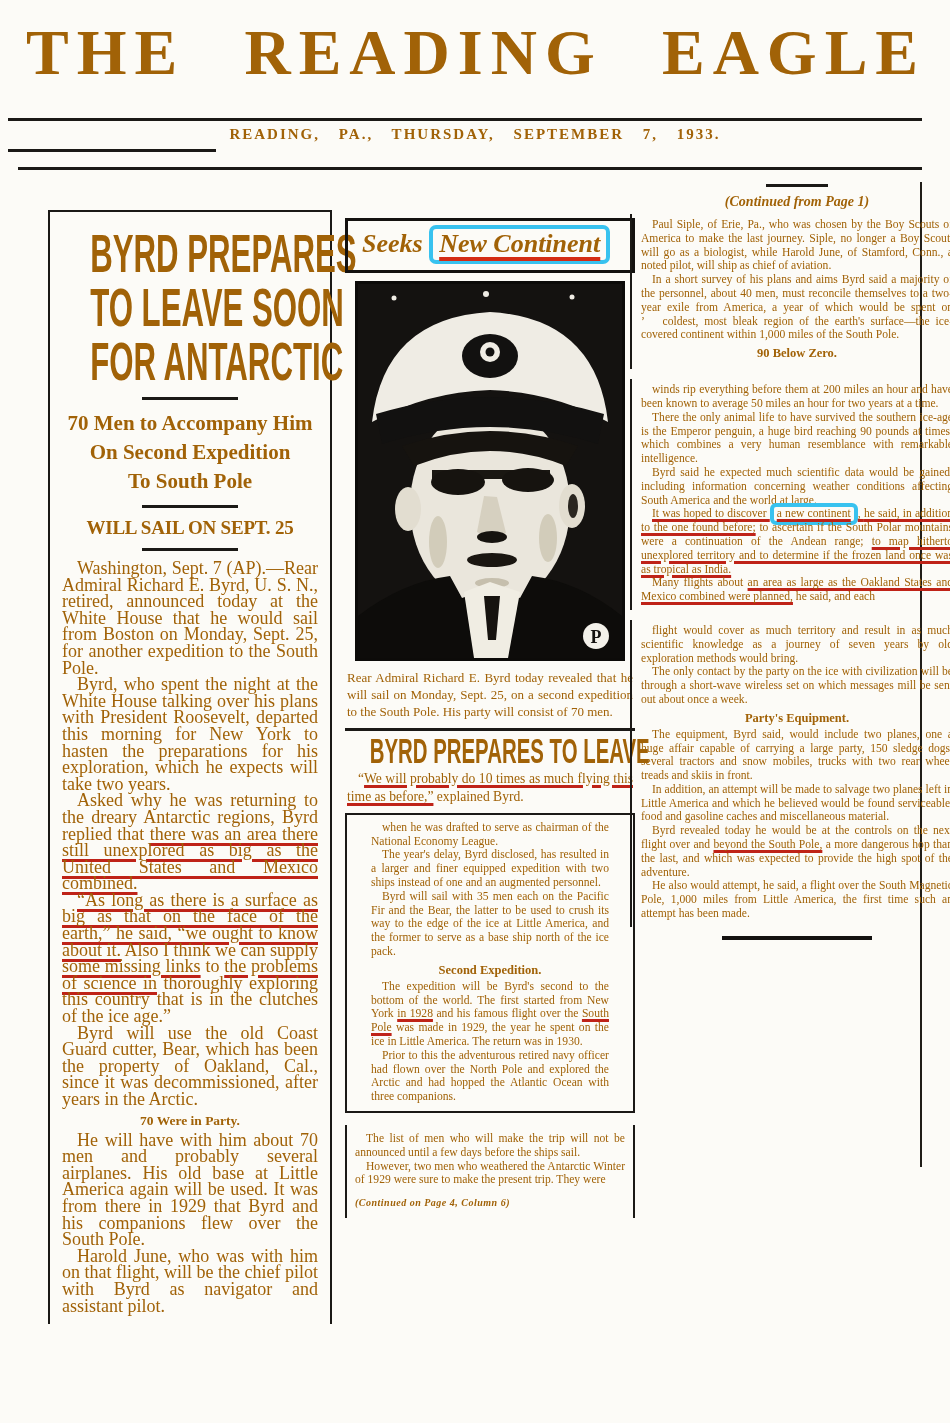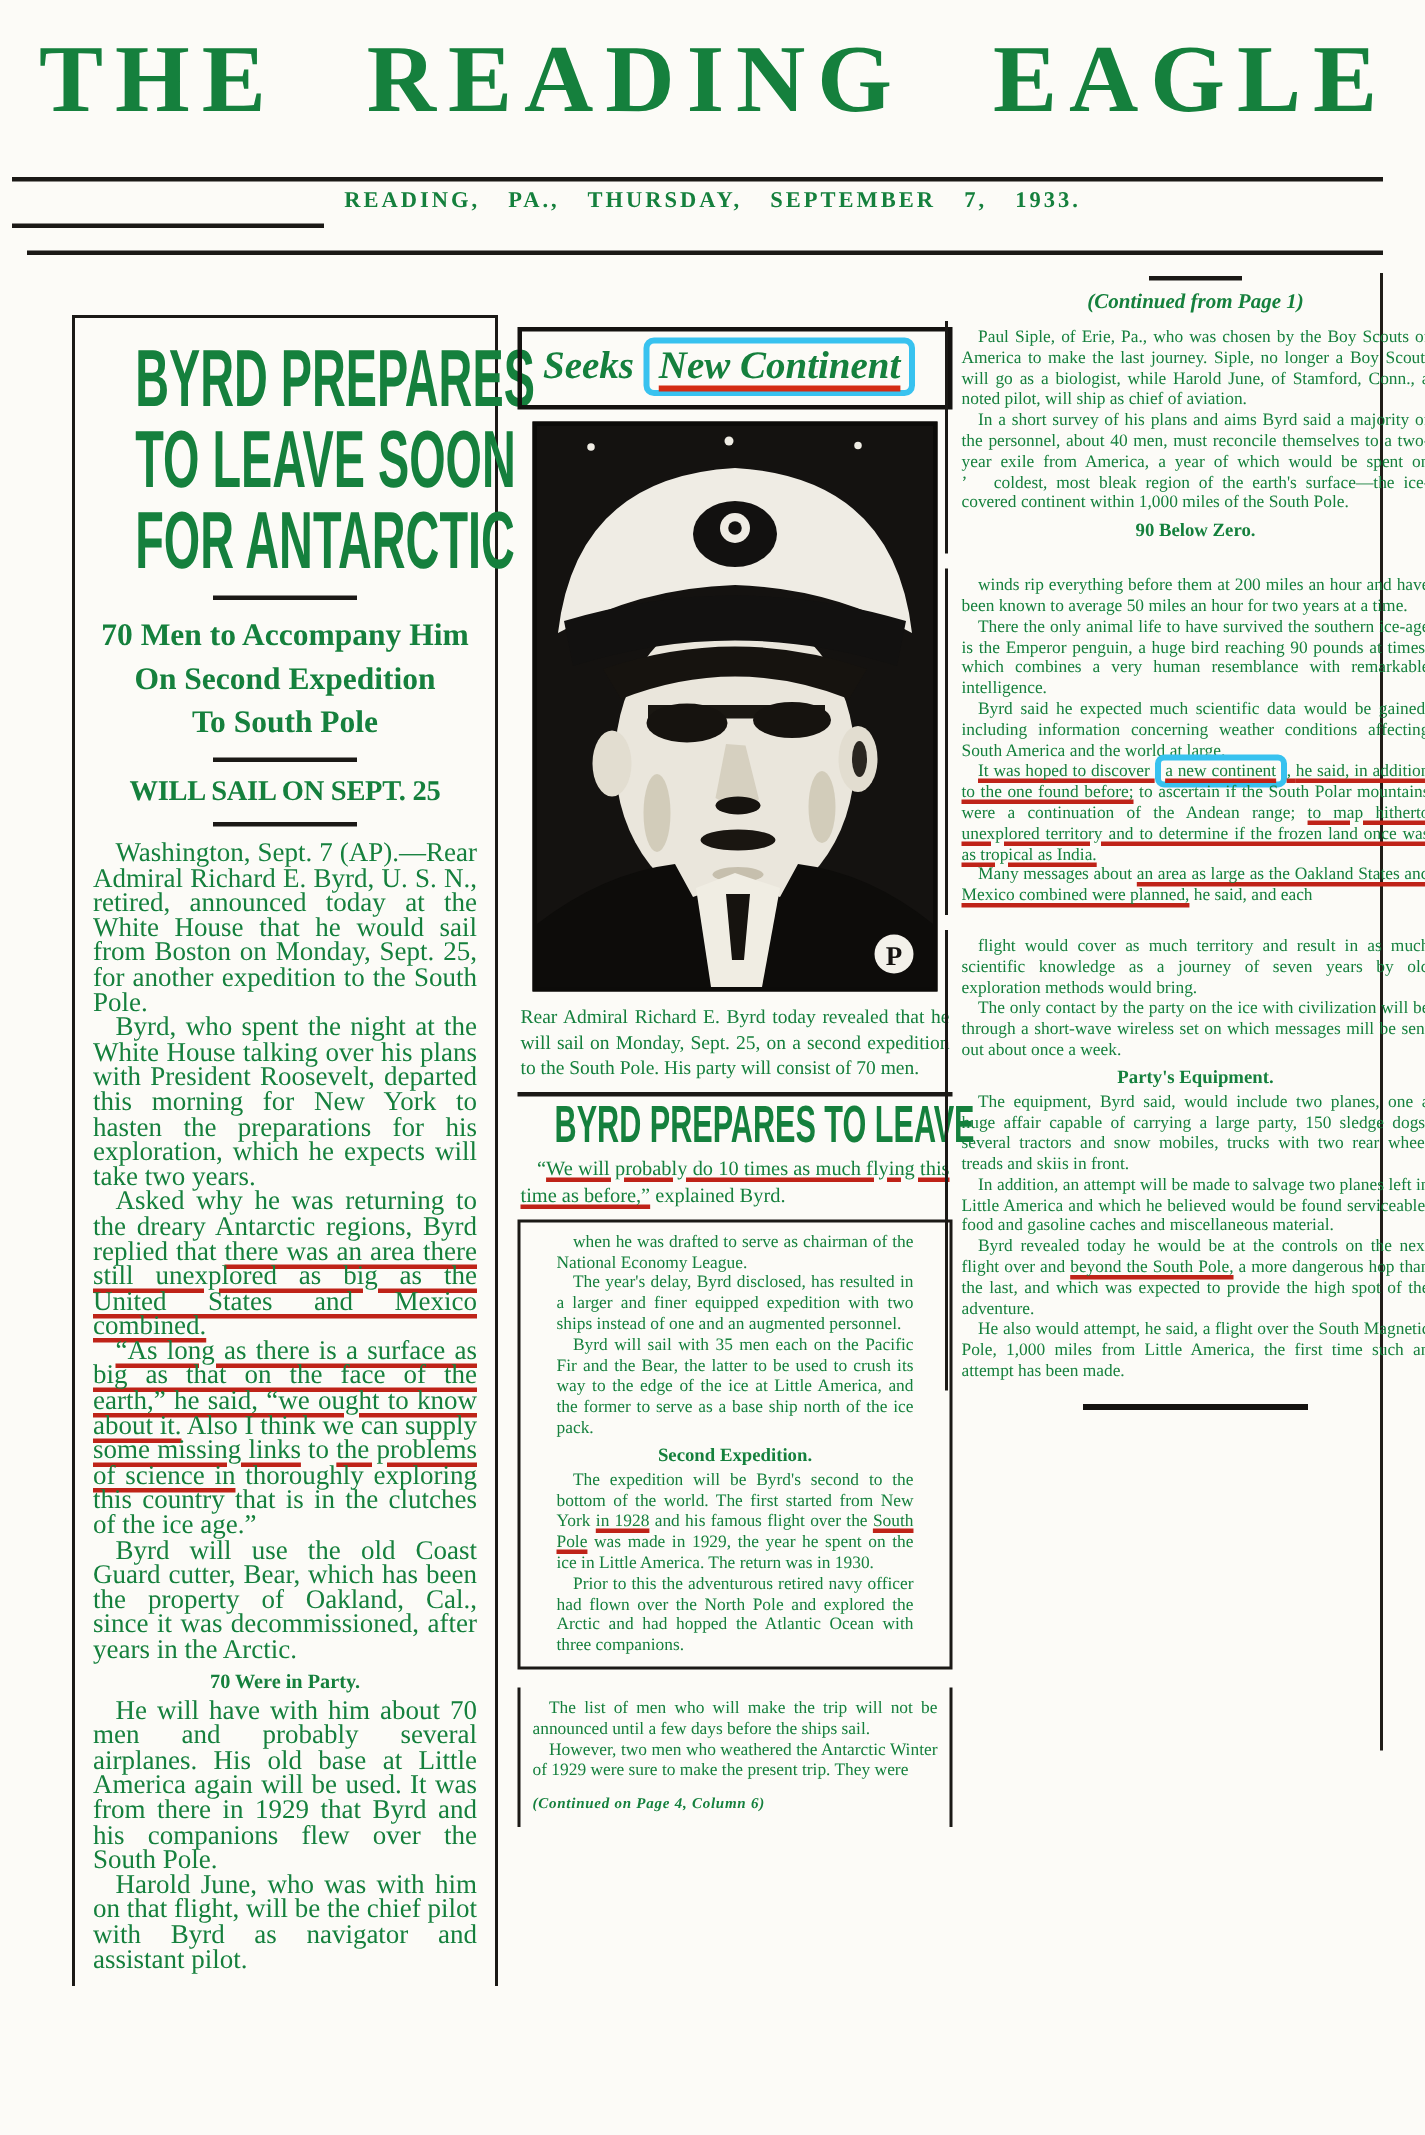--- a/index.html
+++ b/index.html
@@ -1,17 +1,17 @@
 <!DOCTYPE html>
 <html><head>
 <meta charset="utf-8">
 <style>
   html,body{margin:0;padding:0;background:#d9d9d6;}
   .page{position:relative;width:950px;height:1423px;margin:0 auto;background:#fcfbf7;
-        color:#15803d;font-family:"Liberation Serif","DejaVu Serif",serif;overflow:hidden;}
+        color:#a16207;font-family:"Liberation Serif","DejaVu Serif",serif;overflow:hidden;}
 
   
   .masthead{position:absolute;top:10px;left:26px;right:24px;display:flex;justify-content:space-between;
             font-weight:bold;font-size:64px;line-height:86px;letter-spacing:8px;white-space:nowrap;}
   .rule{position:absolute;background:#1b1916;}
   .rule-a{top:118px;left:8px;width:914px;height:3px;}
   .rule-b{top:149px;left:8px;width:208px;height:3px;}
   .rule-c{top:167px;left:18px;width:904px;height:3px;}
   .dateline{position:absolute;top:126px;left:0;width:100%;text-align:center;font-weight:bold;
             font-size:15px;letter-spacing:2px;word-spacing:13px;}
@@ -197,21 +197,21 @@
     <div class="r-box">
         <p class="para noindent"><span>Paul Siple, of Erie, Pa., who was chosen by the Boy Scouts of America to make the last journey. Siple, no longer a Boy Scout, will go as a biologist, while Harold June, of Stamford, Conn., a noted pilot, will ship as chief of aviation.</span></p>
         <p class="para"><span>In a short survey of his plans and aims Byrd said a majority of the personnel, about 40 men, must reconcile themselves to a two-year exile from America, a year of which would be spent on ’&nbsp;&nbsp;&nbsp;coldest, most bleak region of the earth's surface—the ice-covered continent within 1,000 miles of the South Pole.</span></p>
         <p class="crosshead">90 Below Zero.</p>
       </div>
     <div class="r-box">
         <p class="para noindent"><span>winds rip everything before them at 200 miles an hour and have been known to average 50 miles an hour for two years at a time.</span></p>
         <p class="para"><span>There the only animal life to have survived the southern ice-age is the Emperor penguin, a huge bird reaching 90 pounds at times, which combines a very human resemblance with remarkable intelligence.</span></p>
         <p class="para"><span>Byrd said he expected much scientific data would be gained, including information concerning weather conditions affecting South America and the world at large.</span></p>
         <p class="para"><span class="mk-red">It was hoped to discover </span><span class="mk-red mk-cyan">a new continent</span><span class="mk-red">, </span><span class="mk-red">he said, in addition to the one found before;</span><span> to ascertain if the South Polar mountains were a continuation of the Andean range; </span><span class="mk-red">to map hitherto unexplored territory and to determine if the frozen land once was as tropical as India.</span></p>
-        <p class="para"><span>Many messages about </span><span class="mk-red">an area as large as the Oakland States and Mexico combined were planned,</span><span> he said, and each</span></p>
+        <p class="para"><span>Many flights about </span><span class="mk-red">an area as large as the Oakland States and Mexico combined were planned,</span><span> he said, and each</span></p>
       </div>
     <div class="r-box">
         <p class="para noindent"><span>flight would cover as much territory and result in as much scientific knowledge as a journey of seven years by old exploration methods would bring.</span></p>
         <p class="para"><span>The only contact by the party on the ice with civilization will be through a short-wave wireless set on which messages mill be sent out about once a week.</span></p>
         <p class="crosshead">Party's Equipment.</p>
         <p class="para"><span>The equipment, Byrd said, would include two planes, one a huge affair capable of carrying a large party, 150 sledge dogs, several tractors and snow mobiles, trucks with two rear wheel treads and skiis in front.</span></p>
         <p class="para"><span>In addition, an attempt will be made to salvage two planes left in Little America and which he believed would be found serviceable, food and gasoline caches and miscellaneous material.</span></p>
         <p class="para"><span>Byrd revealed today he would be at the controls on the next flight over and </span><span class="mk-red">beyond the South Pole,</span><span> a more dangerous hop than the last, and which was expected to provide the high spot of the adventure.</span></p>
         <p class="para"><span>He also would attempt, he said, a flight over the South Magnetic Pole, 1,000 miles from Little America, the first time such an attempt has been made.</span></p>
       </div>

